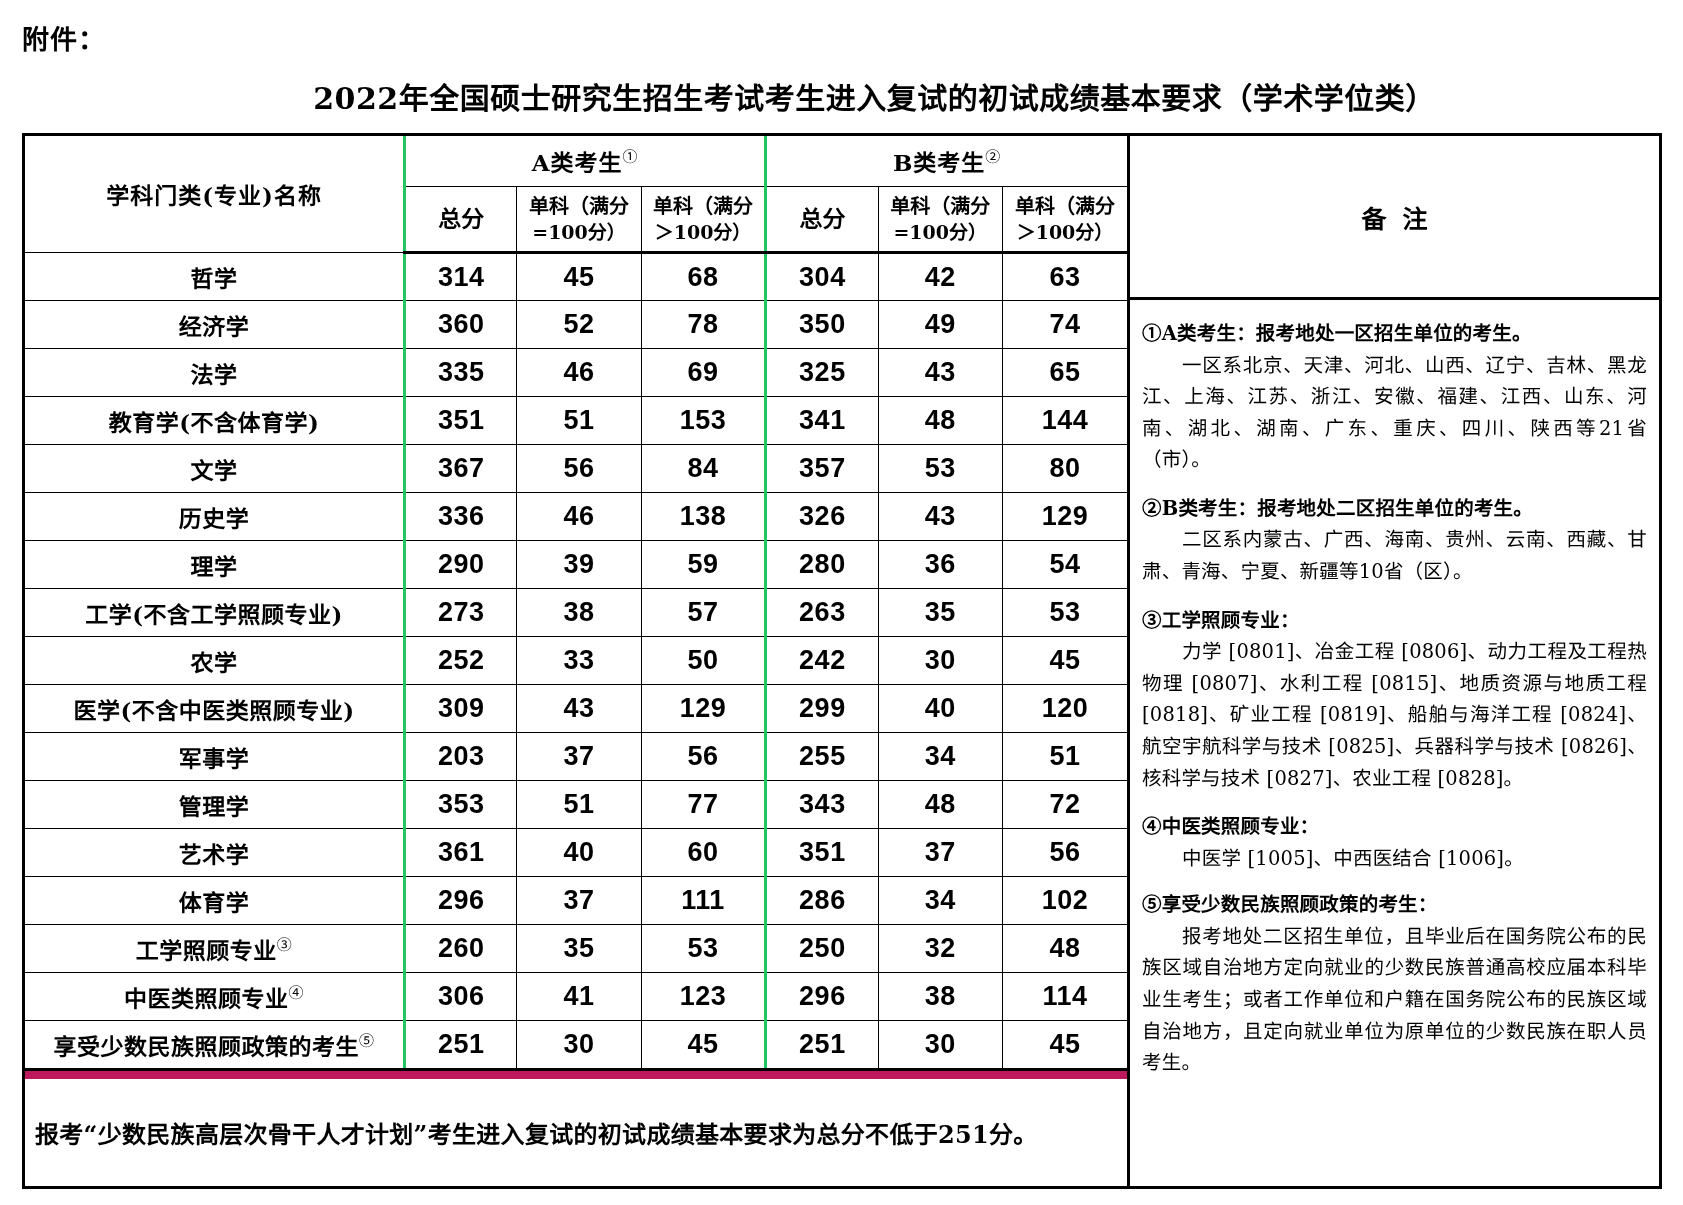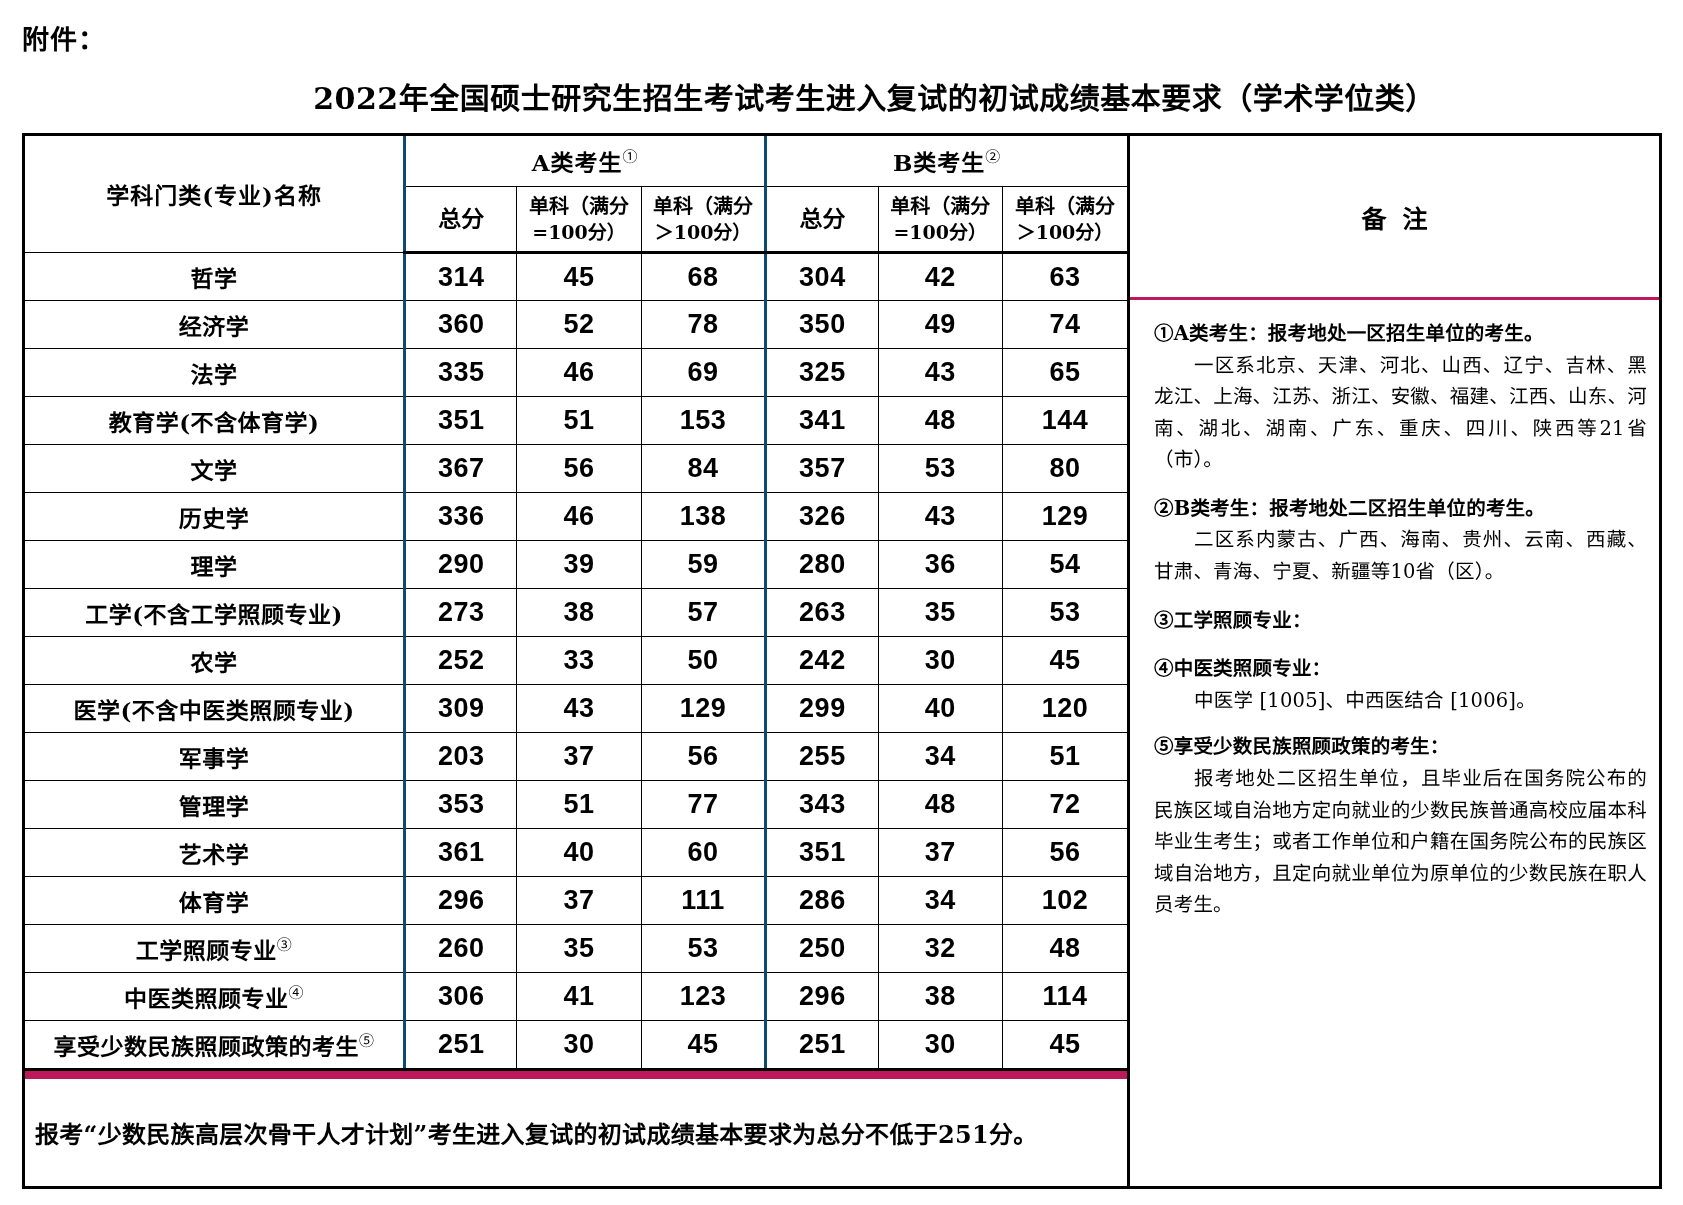--- a/index.html
+++ b/index.html
@@ -84,21 +84,21 @@
     table-layout: fixed;
   }
   table.score th, table.score td {
     border: 1px solid #000;
     padding: 0;
     text-align: center;
     vertical-align: middle;
     font-weight: bold;
   }
   table.score th.thick-left, table.score td.thick-left {
-    border-left: 3px solid #0c4a6e;
+    border-left: 3px solid #22c55e;
   }
   table.score tr.thick-bottom > th,
   table.score tr.thick-bottom > td {
     border-bottom: 3px solid #000;
   }
   table.score th.no-outer-top { border-top: none; }
   table.score th.no-outer-left, table.score td.no-outer-left { border-left: none; }
   table.score th.no-outer-right, table.score td.no-outer-right { border-right: none; }
 
   .col-subject { width: 372px; }
@@ -158,33 +158,33 @@
     font-size: 24px;
     font-weight: bold;
     font-family: "DejaVu Serif", "Liberation Serif", serif;
     letter-spacing: 0.3px;
     box-sizing: border-box;
   }
 
   
   .notes-title {
     height: 164px;
-    border-bottom: 3px solid #be185d;
+    border-bottom: 3px solid #000000;
     display: flex;
     align-items: center;
     justify-content: center;
     font-size: 25px;
     font-weight: bold;
     letter-spacing: 16px;
     text-indent: 16px;
     font-family: "DejaVu Serif", "Liberation Serif", serif;
     box-sizing: border-box;
   }
   .notes-body {
-    padding: 18px 12px 0 24px;
+    padding: 18px 12px 0 12px;
     box-sizing: border-box;
   }
   .note-item { margin-bottom: 17px; }
   .note-head {
     font-size: 19.5px;
     font-weight: bold;
     line-height: 1.62;
     font-family: "DejaVu Serif", "Liberation Serif", serif;
     letter-spacing: 0.2px;
   }
@@ -402,20 +402,21 @@
           <div class="note-item">
             <div class="note-head">①A类考生：报考地处一区招生单位的考生。</div>
             <div class="note-body">一区系北京、天津、河北、山西、辽宁、吉林、黑龙江、上海、江苏、浙江、安徽、福建、江西、山东、河南、湖北、湖南、广东、重庆、四川、陕西等21省（市）。</div>
           </div>
           <div class="note-item">
             <div class="note-head">②B类考生：报考地处二区招生单位的考生。</div>
             <div class="note-body">二区系内蒙古、广西、海南、贵州、云南、西藏、甘肃、青海、宁夏、新疆等10省（区）。</div>
           </div>
           <div class="note-item">
             <div class="note-head">③工学照顾专业：</div>
+            <div class="note-body">力学 [0801]、冶金工程 [0806]、动力工程及工程热物理 [0807]、水利工程 [0815]、地质资源与地质工程 [0818]、矿业工程 [0819]、船舶与海洋工程 [0824]、航空宇航科学与技术 [0825]、兵器科学与技术 [0826]、核科学与技术 [0827]、农业工程 [0828]。</div>
           </div>
           <div class="note-item tight">
             <div class="note-head">④中医类照顾专业：</div>
             <div class="note-body">中医学 [1005]、中西医结合 [1006]。</div>
           </div>
           <div class="note-item">
             <div class="note-head">⑤享受少数民族照顾政策的考生：</div>
             <div class="note-body">报考地处二区招生单位，且毕业后在国务院公布的民族区域自治地方定向就业的少数民族普通高校应届本科毕业生考生；或者工作单位和户籍在国务院公布的民族区域自治地方，且定向就业单位为原单位的少数民族在职人员考生。</div>
           </div>
         </div>

